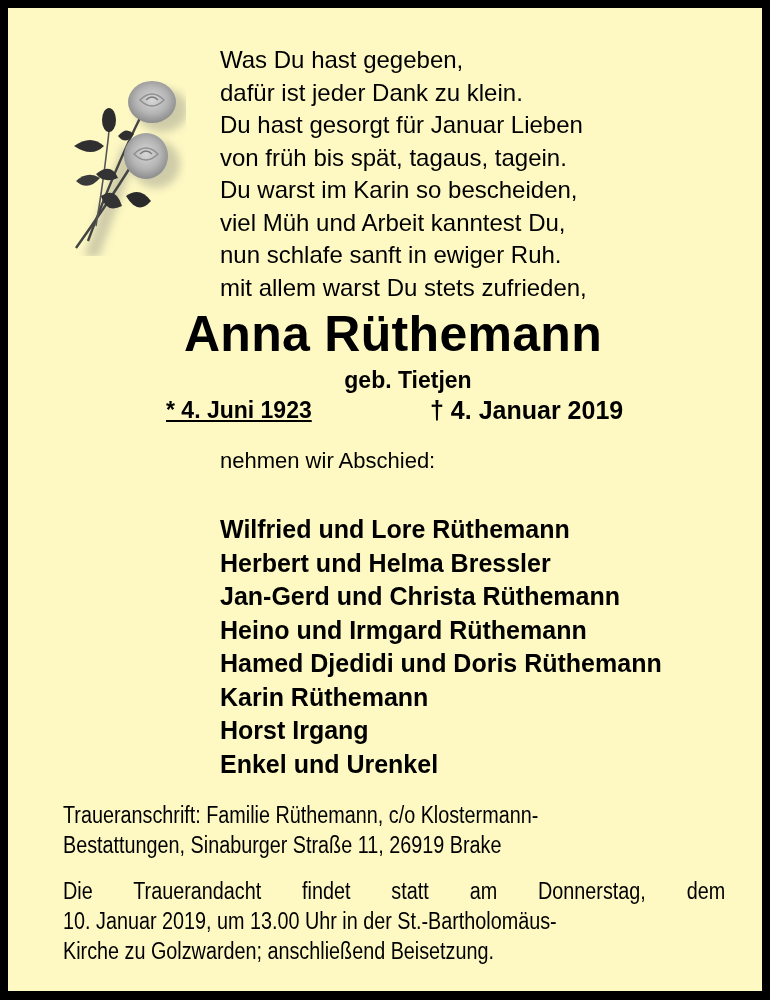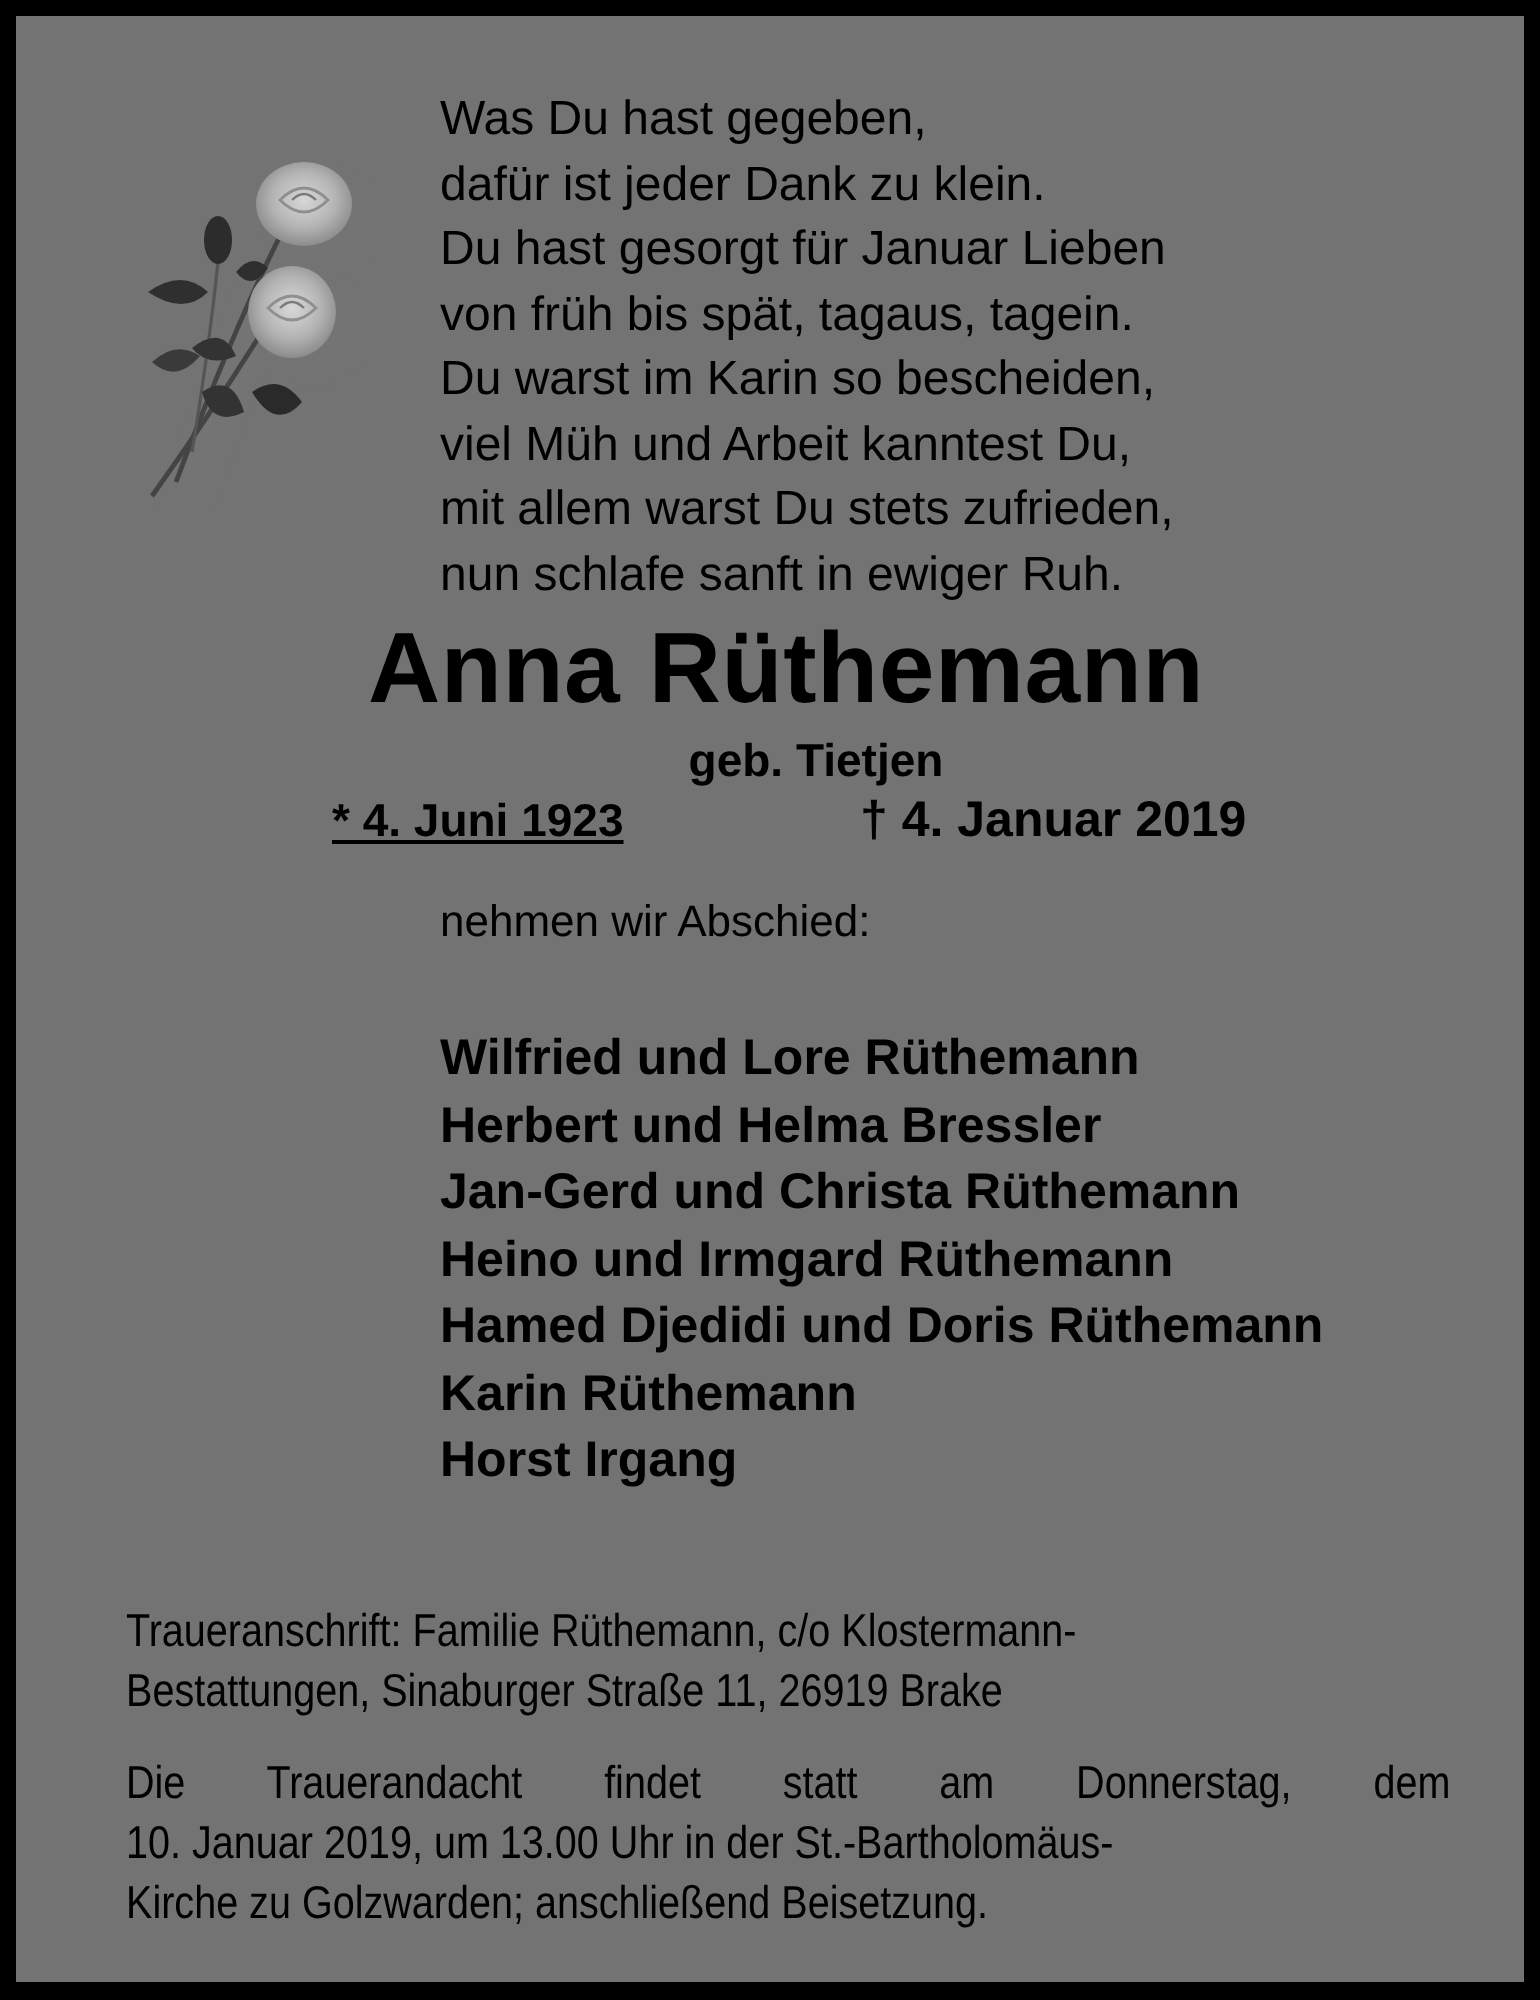--- a/index.html
+++ b/index.html
@@ -1,20 +1,20 @@
 <!DOCTYPE html>
 <html><head>
 <meta charset="utf-8">
 <style>
   html, body { margin: 0; padding: 0; background: #ffffff; }
   body { width: 770px; height: 1000px; position: relative; overflow: hidden; }
   .frame {
     position: absolute; left: 0; top: 0; width: 770px; height: 1000px;
     box-sizing: border-box; border: 8px solid #000000; border-bottom-width: 9px;
-    background: #737373;
+    background: #fef9c3;
   }
   .sans { font-family: "Liberation Sans", "DejaVu Sans", sans-serif; color: #000; }
   .rose { position: absolute; left: 48px; top: 58px; width: 130px; height: 190px; }
   .poem {
     position: absolute; left: 212px; top: 36px;
     font-size: 24px; line-height: 32.5px;
   }
   .poem div { white-space: nowrap; }
   .name {
     position: absolute; left: 0; width: 770px; top: 296px; text-align: center;
@@ -94,41 +94,42 @@
     <path d="M84 88 Q90 82 96 88" fill="none" stroke="#7a7a7a" stroke-width="1.2"></path>
   </svg>
 
   <div class="poem sans">
     <div>Was Du hast gegeben,</div>
     <div>dafür ist jeder Dank zu klein.</div>
     <div>Du hast gesorgt für Januar Lieben</div>
     <div>von früh bis spät, tagaus, tagein.</div>
     <div>Du warst im Karin so bescheiden,</div>
     <div>viel Müh und Arbeit kanntest Du,</div>
+    <div>nun schlafe sanft in ewiger Ruh.</div>
     <div>mit allem warst Du stets zufrieden,</div>
-    <div>nun schlafe sanft in ewiger Ruh.</div>
   </div>
 
   <div class="name sans">Anna Rüthemann</div>
   <div class="maiden sans">geb. Tietjen</div>
   <div class="birth sans">* 4. Juni 1923</div>
   <div class="death sans">† 4. Januar 2019</div>
 
   <div class="farewell sans">
     <div>nehmen wir Abschied:</div>
   </div>
 
   <div class="mourners sans">
     <div>Wilfried und Lore Rüthemann</div>
     <div>Herbert und Helma Bressler</div>
     <div>Jan-Gerd und Christa Rüthemann</div>
     <div>Heino und Irmgard Rüthemann</div>
     <div>Hamed Djedidi und Doris Rüthemann</div>
     <div>Karin Rüthemann</div>
     <div>Horst Irgang</div>
+    <div>Enkel und Urenkel</div>
   </div>
 
   <div class="address cond">
     <div>Traueranschrift: Familie Rüthemann, c/o Klostermann-</div>
     <div>Bestattungen, Sinaburger Straße 11, 26919 Brake</div>
   </div>
 
   <div class="service cond">
     <div class="justify">Die Trauerandacht findet statt am Donnerstag, dem</div>
     <div>10. Januar 2019, um 13.00 Uhr in der St.-Bartholomäus-</div>

